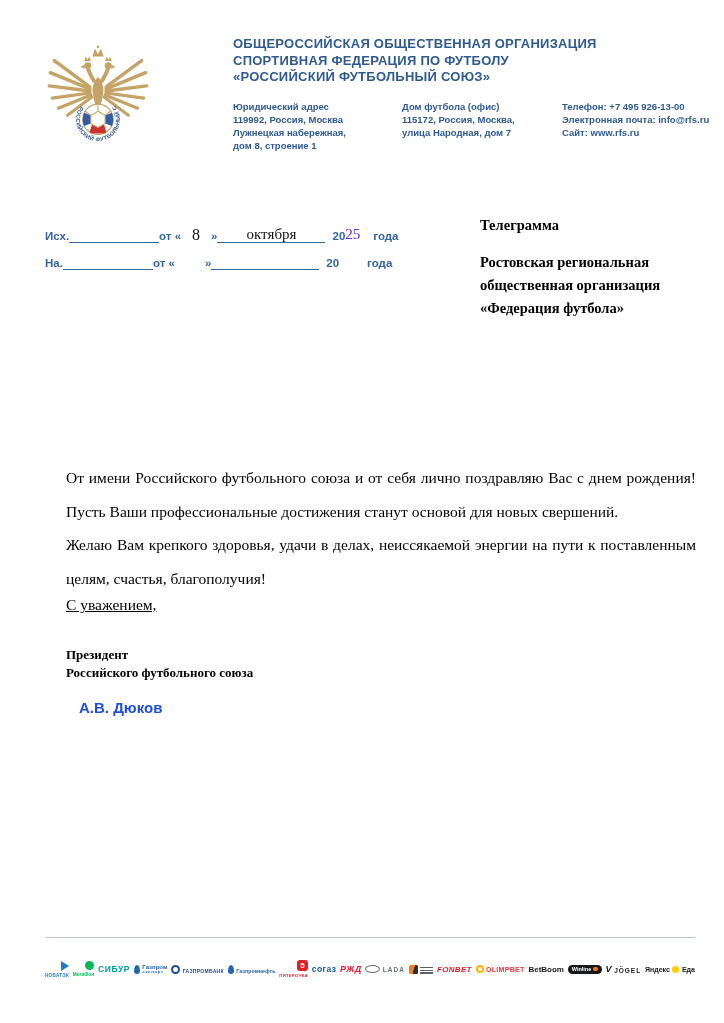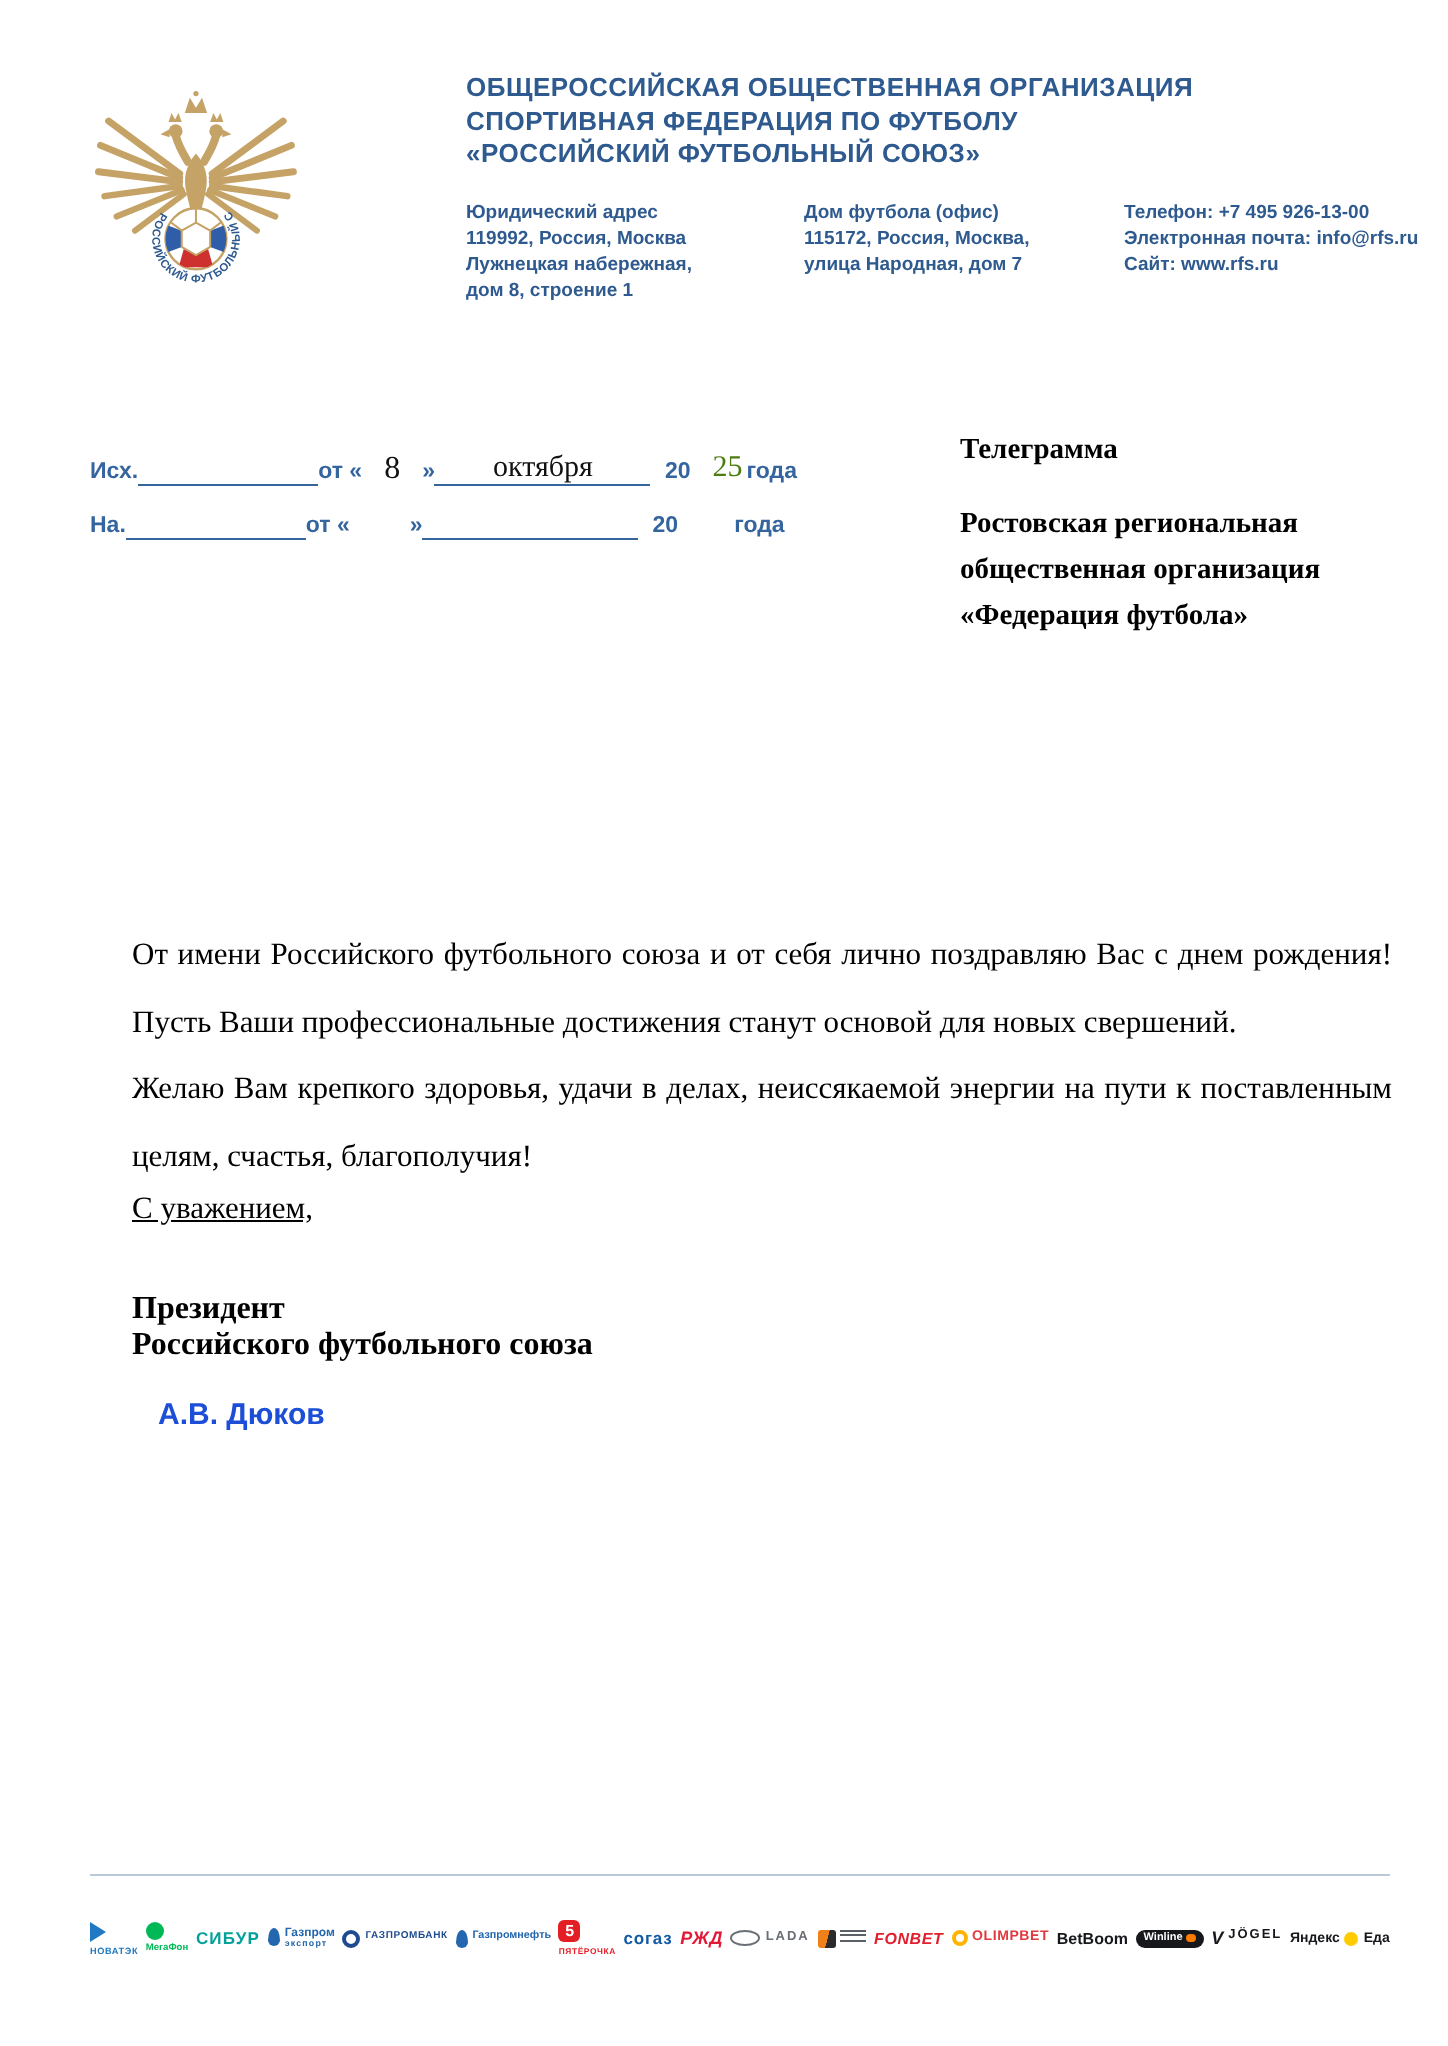--- a/index.html
+++ b/index.html
@@ -20,50 +20,50 @@
   
   .ref-block { position: absolute; left: 45px; top: 216px; width: 370px; color: #35659E; }
   .ref-row { display: flex; align-items: flex-end; height: 27px; font-size: 11.5px; font-weight: 700; line-height: 14px; }
   .uline { border-bottom: 1px solid #35659E; }
   .ref-fill { width: 90px; height: 14px; }
   .ref-day { width: 30px; text-align: center; font-family: "Liberation Serif", "DejaVu Serif", serif;
              font-size: 16px; font-weight: 400; color: #111; line-height: 16px; }
   .ref-month { width: 108px; text-align: center; font-family: "Liberation Serif", "DejaVu Serif", serif;
                font-size: 15px; font-weight: 400; color: #111; line-height: 16px; }
   .ref-c20 { margin-left: 7px; text-align: center; }
-  .ref-yy { width: 26px; text-align: right; font-family: "Liberation Serif", "DejaVu Serif", serif;
-            font-size: 15px; font-weight: 400; color: #4d7c0f; line-height: 17px; }
+  .ref-yy { width: 26px; text-align: left; font-family: "Liberation Serif", "DejaVu Serif", serif;
+            font-size: 15px; font-weight: 400; color: #6d28d9; line-height: 17px; }
   .ref-sfx { margin-left: 2px; }
 
   
   .addr-block { position: absolute; left: 450px; top: 214px; width: 255px;
                 font-family: "Liberation Serif", "DejaVu Serif", serif; font-weight: 700;
                 font-size: 14.5px; color: #000; line-height: 23px; margin-left: 30px; }
   .addr-doc { margin-bottom: 14px; }
   .addr-person { margin-top: 21px; }
 
   
   .salutation { position: absolute; left: 66px; top: 430px; width: 630px; text-align: center;
                 font-family: "Liberation Serif", "DejaVu Serif", serif; font-weight: 700; font-size: 15.5px; color: #000; }
   .body-text { position: absolute; left: 66px; top: 461px; width: 630px;
                font-family: "Liberation Serif", "DejaVu Serif", serif; font-size: 15.5px; color: #000;
                line-height: 33.5px; text-align: justify; }
   .closing { position: absolute; left: 66px; top: 596px;
              font-family: "Liberation Serif", "DejaVu Serif", serif; font-size: 15.5px; color: #000; text-decoration: underline; }
   .sig-title { position: absolute; left: 66px; top: 646px;
-               font-family: "Liberation Serif", "DejaVu Serif", serif; font-weight: 700; font-size: 16px;
+               font-family: "Liberation Serif", "DejaVu Serif", serif; font-weight: 700; font-size: 13px;
                color: #000; line-height: 17.5px; }
   .sig-name { position: absolute; left: 79px; top: 699px;
               font-family: Liberation Sans, sans-serif; font-weight: 700; font-size: 15px; color: #1d4ed8; }
 
   
   .footer-divider { position: absolute; left: 45px; top: 937px; width: 650px; height: 1px; background: #B9C9DA; }
   .sponsors { position: absolute; left: 45px; top: 952px; width: 650px; height: 34px;
               display: flex; justify-content: space-between; align-items: center; }
-  .sp { display: flex; align-items: flex-start; gap: 2.5px; white-space: nowrap; }
+  .sp { display: flex; align-items: flex-end; gap: 2.5px; white-space: nowrap; }
   .sp.stack { flex-direction: column; gap: 2px; }
   .sp-label { font-weight: 800; }
 
   .novatek-tri { width: 0; height: 0; border-left: 8px solid #1F7AC3; border-top: 5px solid transparent; border-bottom: 5px solid transparent; }
   .novatek-txt { font-size: 4.6px; color: #1F7AC3; letter-spacing: .3px; }
   .megafon-dot { width: 9px; height: 9px; border-radius: 50%; background: #00B956; }
   .megafon-txt { font-size: 4.8px; color: #00B956; }
   .sibur-txt { font-size: 8.5px; color: #00A19A; letter-spacing: .6px; }
   .flame { width: 6px; height: 9px; background: #2467AE; border-radius: 50% 50% 50% 50% / 68% 68% 32% 32%; }
   .gpe-col { display: flex; flex-direction: column; line-height: 1; color: #2467AE; }

